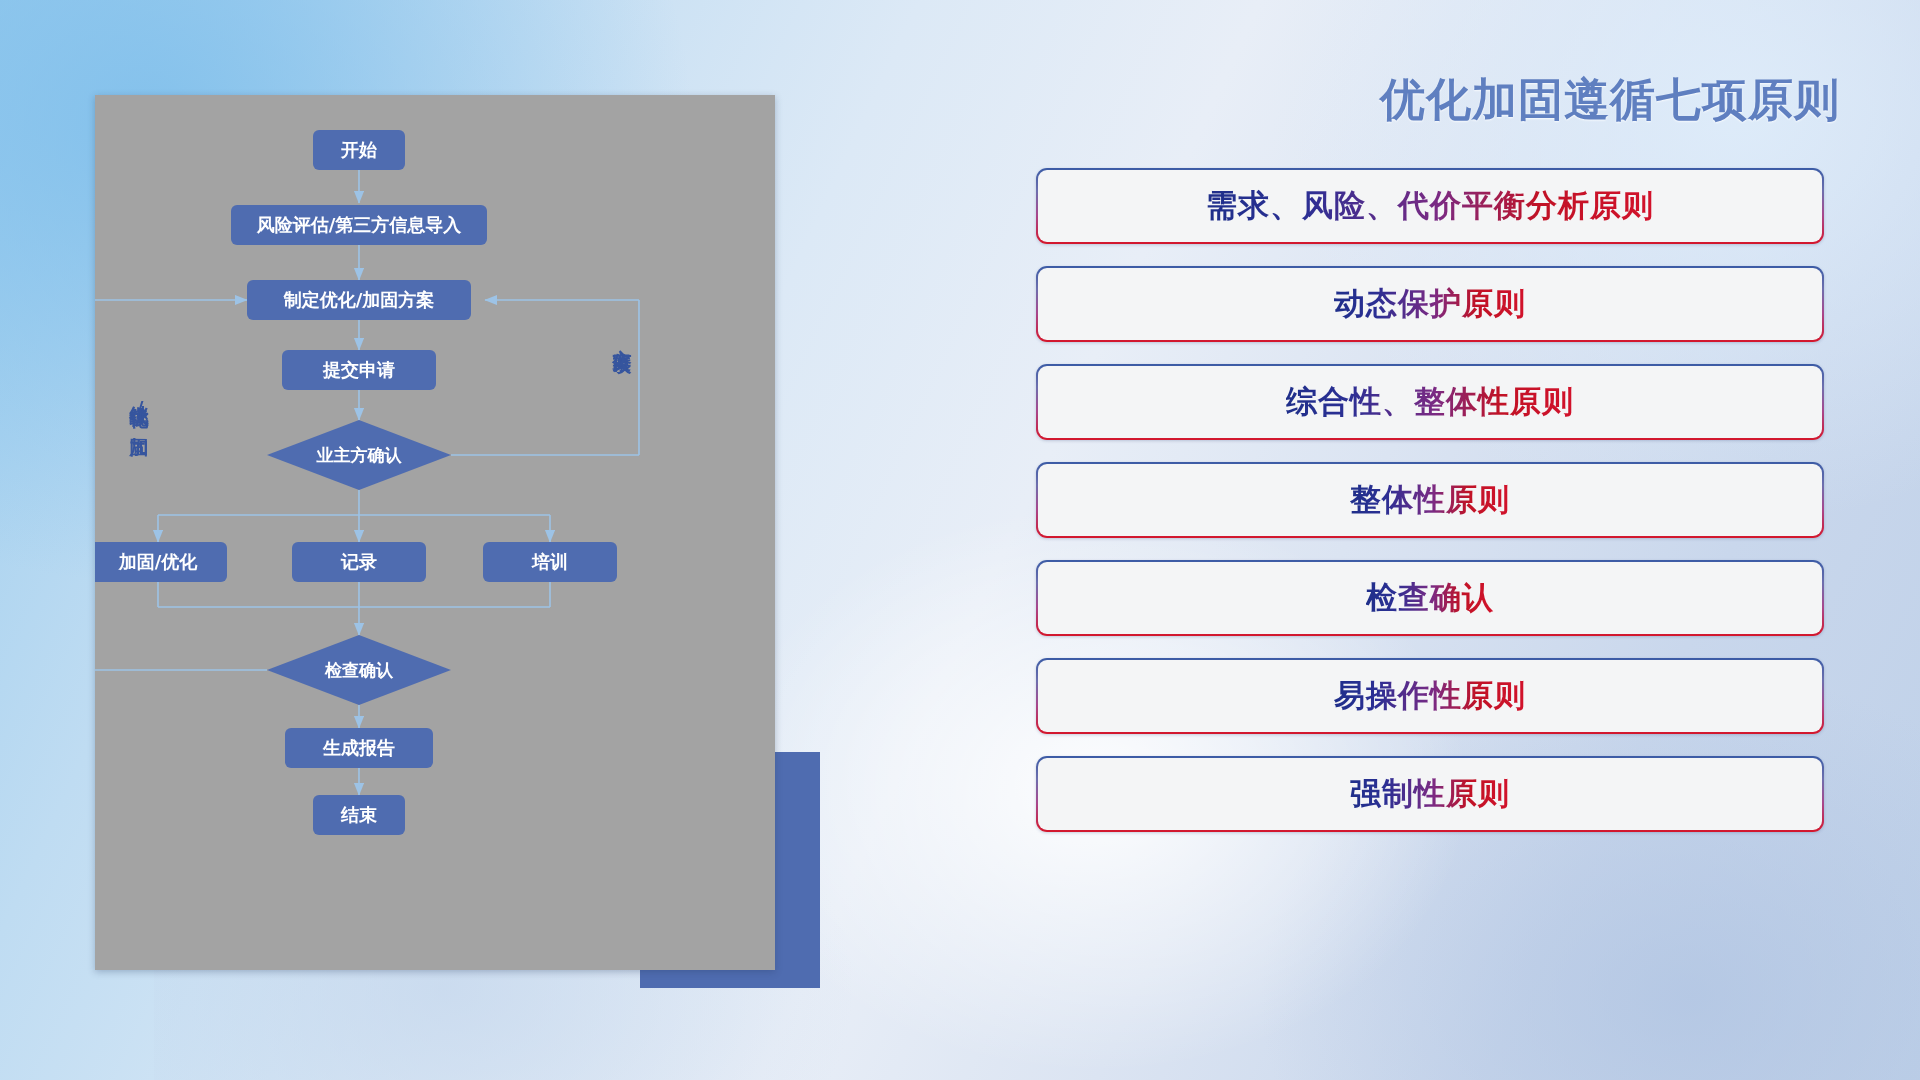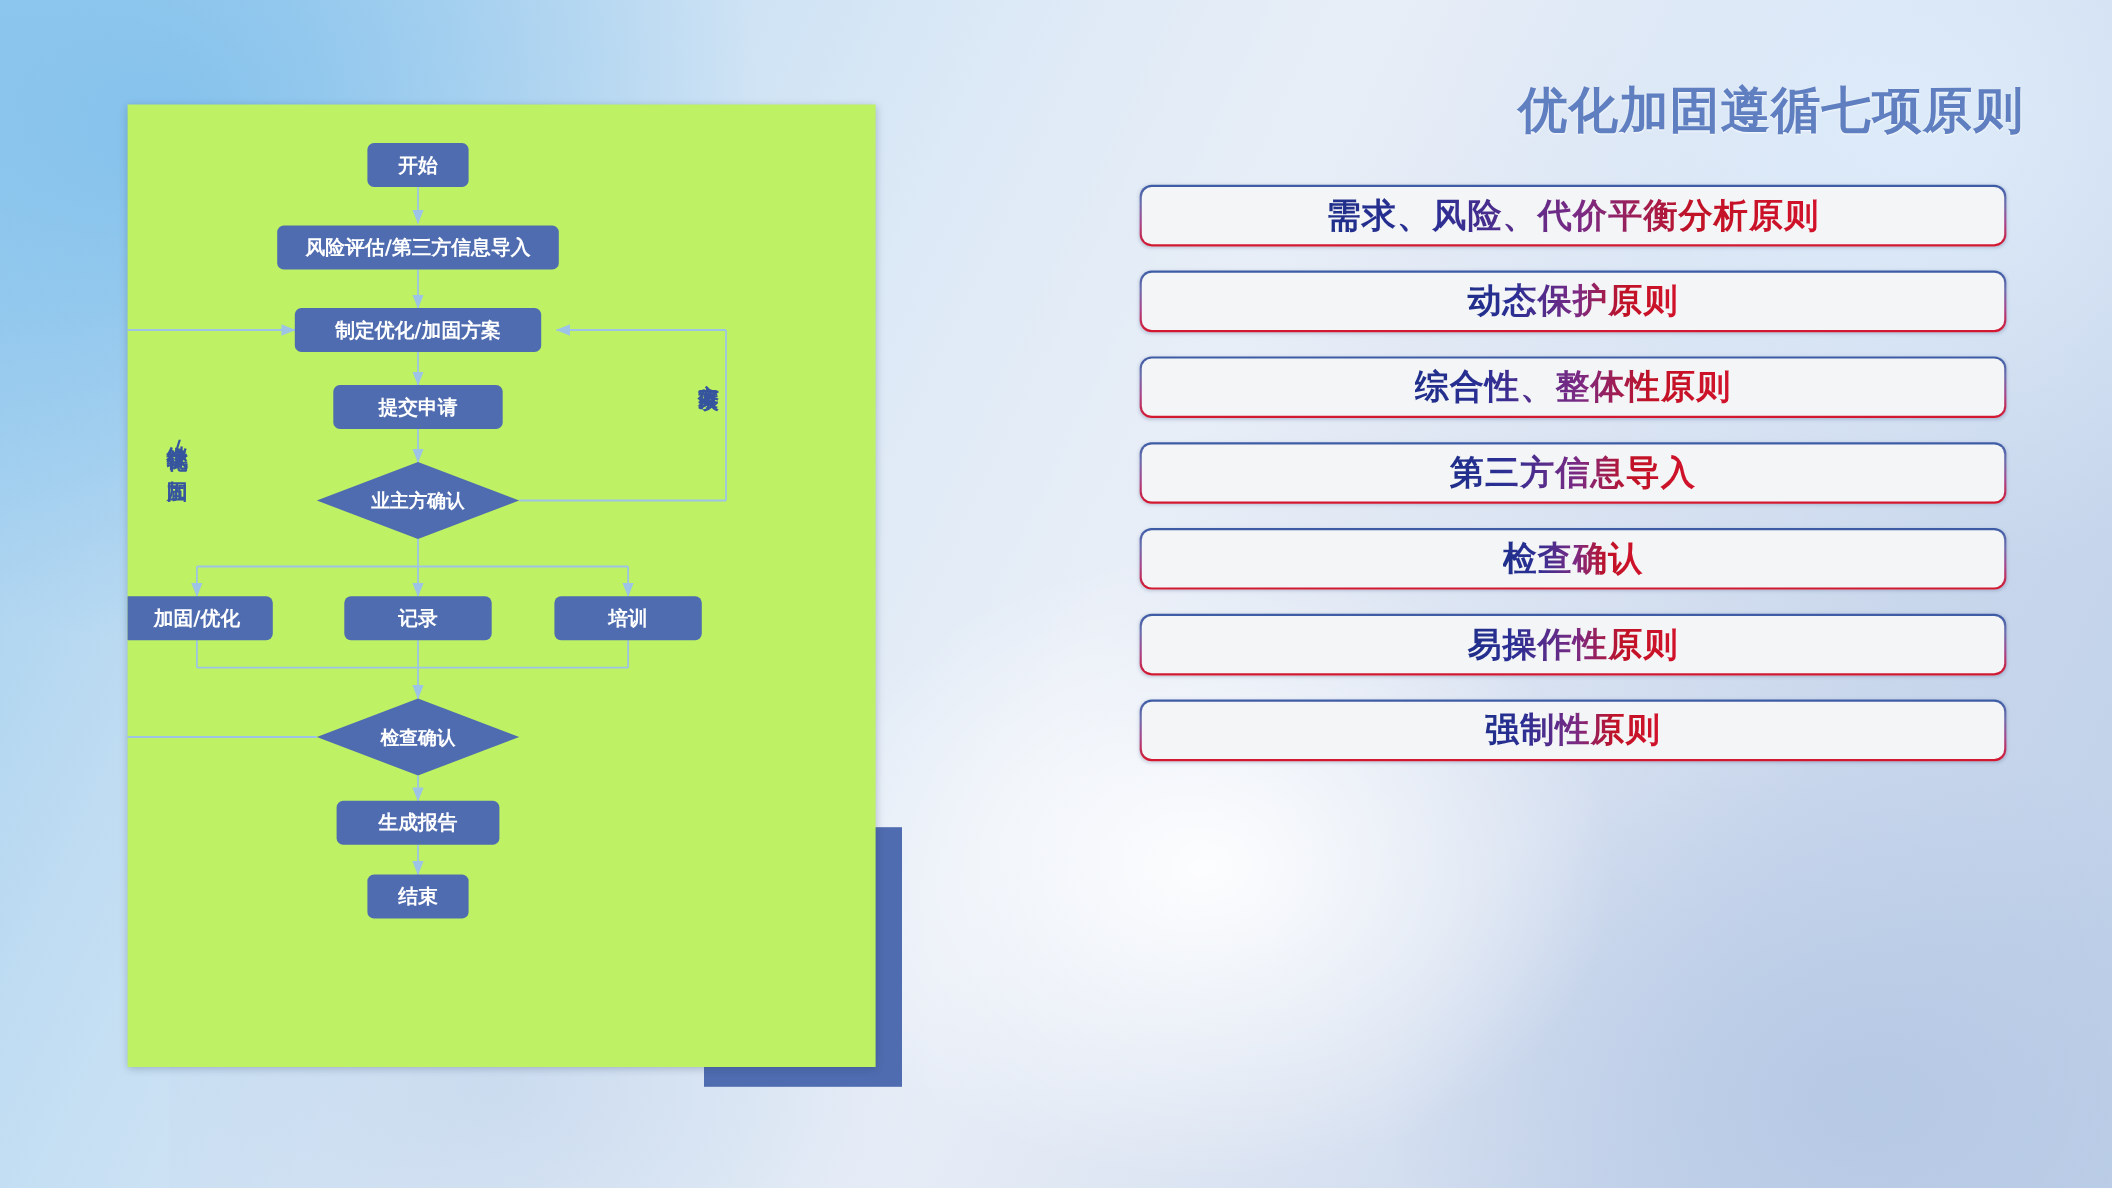--- a/index.html
+++ b/index.html
@@ -27,42 +27,42 @@
   #bg-glow-4{position:absolute;right:-4%;bottom:-14%;width:40%;height:54%;
     background:radial-gradient(ellipse at 60% 60%, rgba(176,196,226,.75) 0%, rgba(176,196,226,0) 66%);
   }
   #bg-glow-5{position:absolute;left:8%;bottom:-10%;width:38%;height:46%;
     background:radial-gradient(ellipse at 40% 60%, rgba(196,214,236,.7) 0%, rgba(196,214,236,0) 66%);
   }
 
   
   #accent-block{position:absolute;left:640px;top:752px;width:180px;height:236px;
     background:#4f6cb0;z-index:1;}
-  #flow-panel{position:absolute;left:116px;top:95px;width:680px;height:875px;
-    background:#bef264;z-index:2;
+  #flow-panel{position:absolute;left:95px;top:95px;width:680px;height:875px;
+    background:#a3a3a3;z-index:2;
     box-shadow:0 2px 7px rgba(40,60,100,.30);}
   #flow-svg{position:absolute;left:0;top:0;width:680px;height:875px;}
 
   .nodeLabel{font-size:18px;font-weight:bold;fill:#ffffff;
     font-family:"DejaVu Sans","Liberation Sans",sans-serif;}
   .nodeLabelSm{font-size:17px;font-weight:bold;fill:#ffffff;
     font-family:"DejaVu Sans","Liberation Sans",sans-serif;}
   .vlabel{font-size:19px;font-weight:bold;fill:#36559e;
     font-family:"DejaVu Sans","Liberation Sans",sans-serif;}
 
   
   #principles{position:absolute;left:1020px;top:70px;width:820px;height:960px;z-index:3;}
   #principles-title{
     font-size:45px;font-weight:bold;letter-spacing:1px;
     color:#5f7fc0;text-align:right;margin:0 0 38px 0;
     text-shadow:0 1px 2px rgba(255,255,255,.8);
     font-family:"DejaVu Sans","Liberation Sans",sans-serif;
   }
   .p-card{
-    position:relative;height:56px;margin:0 auto 22px auto;width:788px;
+    position:relative;height:76px;margin:0 auto 22px auto;width:788px;
     border-radius:11px;
     padding:2px;
     background:linear-gradient(180deg,#3b5ba5 0%,#6d6fae 30%,#a8478d 62%,#d4162b 100%);
     box-shadow:0 1px 3px rgba(60,80,130,.25);
     box-sizing:border-box;
   }
   .p-card-inner{
     height:100%;width:100%;border-radius:9px;
     background:#f4f5f6;
     display:flex;align-items:center;justify-content:center;
@@ -212,21 +212,21 @@
   </div>
 
   <div class="p-card">
     <div class="p-card-inner">
       <span class="p-text">综合性、整体性原则</span>
     </div>
   </div>
 
   <div class="p-card">
     <div class="p-card-inner">
-      <span class="p-text">第三方信息导入</span>
+      <span class="p-text">整体性原则</span>
     </div>
   </div>
 
   <div class="p-card">
     <div class="p-card-inner">
       <span class="p-text">检查确认</span>
     </div>
   </div>
 
   <div class="p-card">

